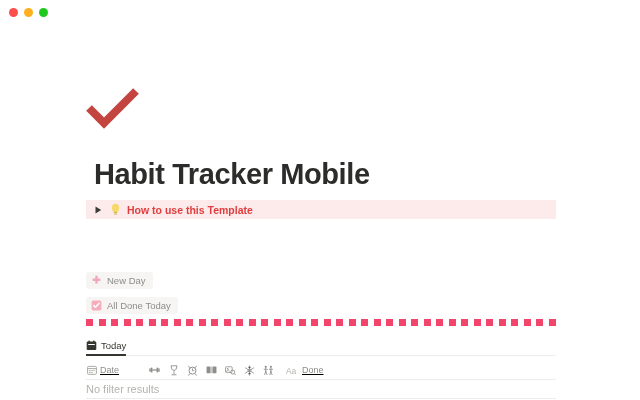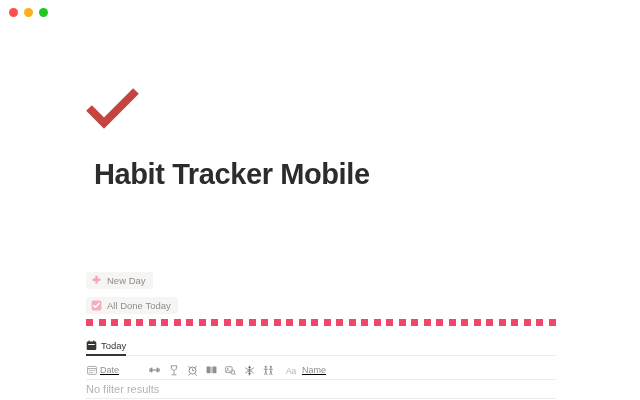--- a/index.html
+++ b/index.html
@@ -275,20 +275,35 @@
   <div class="content">
 
     <div class="page-icon">
       <svg width="54" height="42" viewBox="0 0 54 42" xmlns="http://www.w3.org/2000/svg">
         <path d="M3 20 L18 35 L50 3" fill="none" stroke="#c4453f" stroke-width="8" stroke-linecap="butt" stroke-linejoin="miter"></path>
       </svg>
     </div>
 
     <div class="page-title">Habit Tracker Mobile</div>
 
+    <div class="callout">
+      <span class="toggle-arrow">
+        <svg width="7" height="8" viewBox="0 0 7 8" xmlns="http://www.w3.org/2000/svg">
+          <path d="M0.5 0.5 L6.2 4 L0.5 7.5 Z" fill="#3b3b39"></path>
+        </svg>
+      </span>
+      <span class="callout-emoji">
+        <svg width="11" height="13" viewBox="0 0 11 13" xmlns="http://www.w3.org/2000/svg">
+          <ellipse cx="5.5" cy="5" rx="3.6" ry="4.2" fill="#f6d96a"></ellipse>
+          <rect x="3.7" y="8.8" width="3.6" height="1.3" rx="0.4" fill="#d9bd4a"></rect>
+          <rect x="4.0" y="10.4" width="3.0" height="1.2" rx="0.5" fill="#c9ad3c"></rect>
+        </svg>
+      </span>
+      <span class="callout-text">How to use this Template</span>
+    </div>
 
     <div class="btn-row btn-new-day">
       <span class="btn-icon">
         <svg width="11" height="11" viewBox="0 0 11 11" xmlns="http://www.w3.org/2000/svg">
           <path d="M4.3 0.8 h2.4 v2.7 h2.7 v2.4 h-2.7 v2.7 h-2.4 v-2.7 h-2.7 v-2.4 h2.7 z" fill="#f4a6b8"></path>
         </svg>
       </span>
       <span class="btn-label">New Day</span>
     </div>
 
@@ -456,21 +471,21 @@
             </svg>
           </span>
         </div>
 
         <div class="col col-aa">
           <span class="col-icon">
             <svg width="13" height="9" viewBox="0 0 13 9" xmlns="http://www.w3.org/2000/svg">
               <text x="0" y="7.6" font-family="Liberation Sans, sans-serif" font-size="8.4" fill="#b4b3af">Aa</text>
             </svg>
           </span>
-          <span class="col-label">Name</span>
+          <span class="col-label">Done</span>
         </div>
 
       </div>
 
       <div class="db-empty">
         <span class="db-empty-text">No filter results</span>
       </div>
 
     </div>
 

